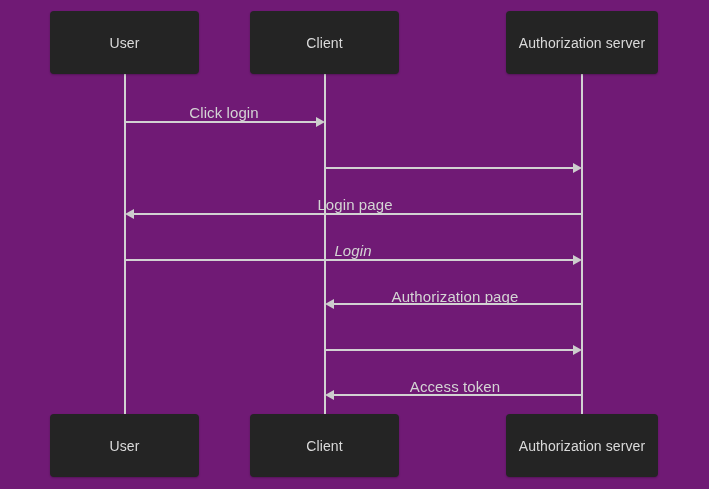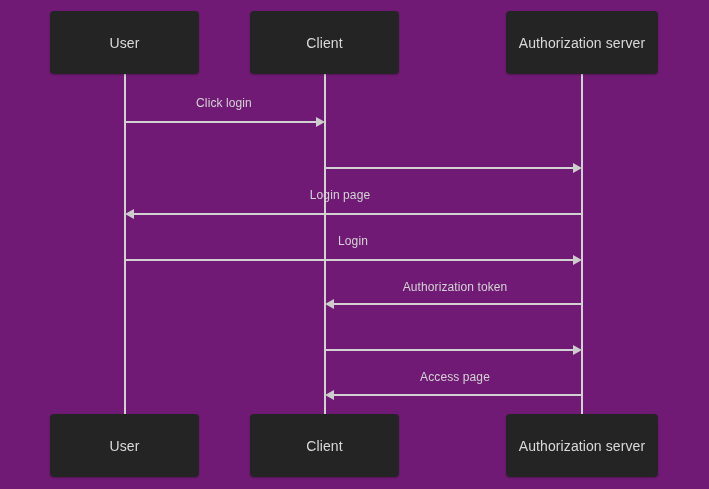--- a/index.html
+++ b/index.html
@@ -55,25 +55,26 @@
   }
   .arrowhead.right {
     border-left: 9px solid #cdcdcd;
   }
   .arrowhead.left {
     border-right: 9px solid #cdcdcd;
   }
   .message-label {
     position: absolute;
     color: #d4d4d4;
-    font-size: 12px;
+    font-size: 15px;
     font-family: "Liberation Sans", sans-serif;
     white-space: nowrap;
     transform: translateX(-50%);
     letter-spacing: 0.1px;
+    margin-top: 8px;
   }
 </style>
 </head>
 <body>
 
 <div id="diagram-canvas">
 
   <div class="lifeline" style="left:124px; top:74px; height:345px;"></div>
   <div class="lifeline" style="left:324px; top:74px; height:345px;"></div>
   <div class="lifeline" style="left:581px; top:74px; height:345px;"></div>
@@ -88,36 +89,36 @@
     <span class="participant-label">Authorization server</span>
   </div>
 
   <div class="message-label" style="left:224px; top:96px;">Click login</div>
   <div class="message" style="left:125px; top:121px; width:191px;"></div>
   <div class="arrowhead right" style="left:316px; top:117px;"></div>
 
   <div class="message" style="left:325px; top:167px; width:248px;"></div>
   <div class="arrowhead right" style="left:573px; top:163px;"></div>
 
-  <div class="message-label" style="left:340px; top:188px;">Login page</div>
+  <div class="message-label" style="left:355px; top:188px;">Login page</div>
   <div class="message" style="left:134px; top:213px; width:448px;"></div>
   <div class="arrowhead left" style="left:125px; top:209px;"></div>
 
-  <div class="message-label" style="left:353px; top:234px;">Login</div>
+  <div class="message-label" style="left:353px; top:234px;font-style:italic;">Login</div>
   <div class="message" style="left:125px; top:259px; width:448px;"></div>
   <div class="arrowhead right" style="left:573px; top:255px;"></div>
 
-  <div class="message-label" style="left:455px; top:280px;">Authorization token</div>
+  <div class="message-label" style="left:455px; top:280px;">Authorization page</div>
   <div class="message" style="left:334px; top:303px; width:248px;"></div>
   <div class="arrowhead left" style="left:325px; top:299px;"></div>
 
   <div class="message" style="left:325px; top:349px; width:248px;"></div>
   <div class="arrowhead right" style="left:573px; top:345px;"></div>
 
-  <div class="message-label" style="left:455px; top:370px;">Access page</div>
+  <div class="message-label" style="left:455px; top:370px;">Access token</div>
   <div class="message" style="left:334px; top:394px; width:248px;"></div>
   <div class="arrowhead left" style="left:325px; top:390px;"></div>
 
   <div class="participant-box" style="left:50px; top:414px; width:149px; height:63px;">
     <span class="participant-label">User</span>
   </div>
   <div class="participant-box" style="left:250px; top:414px; width:149px; height:63px;">
     <span class="participant-label">Client</span>
   </div>
   <div class="participant-box" style="left:506px; top:414px; width:152px; height:63px;">

